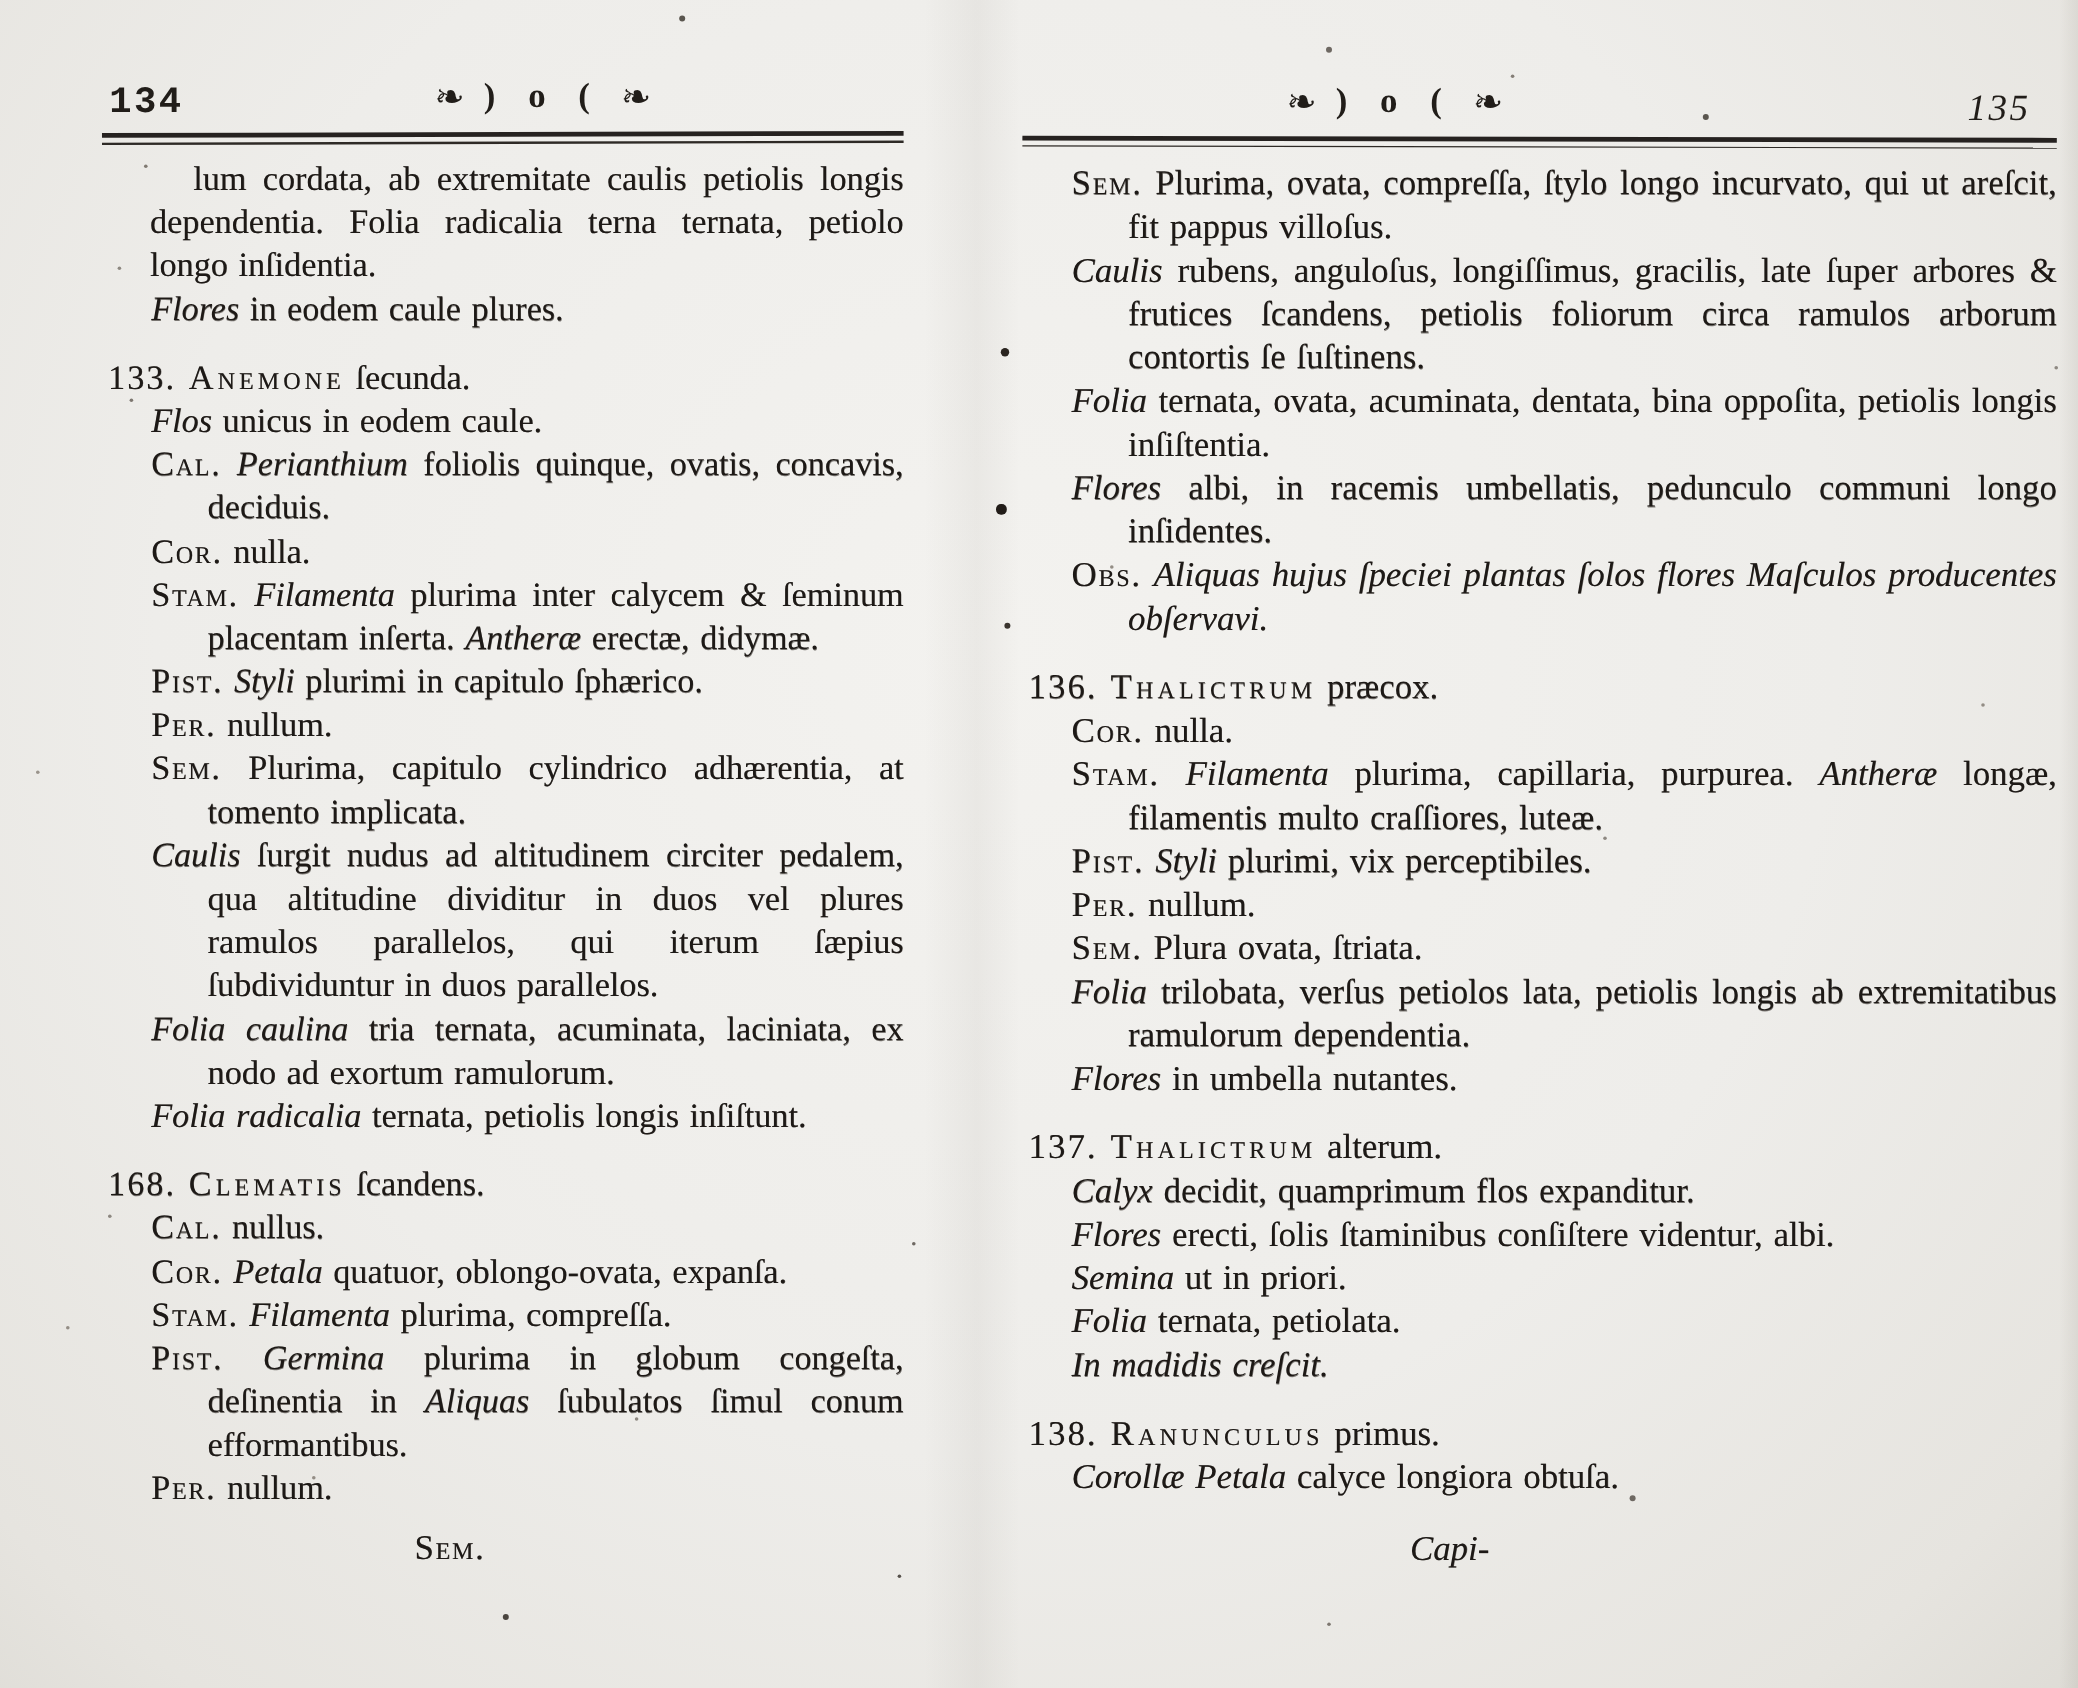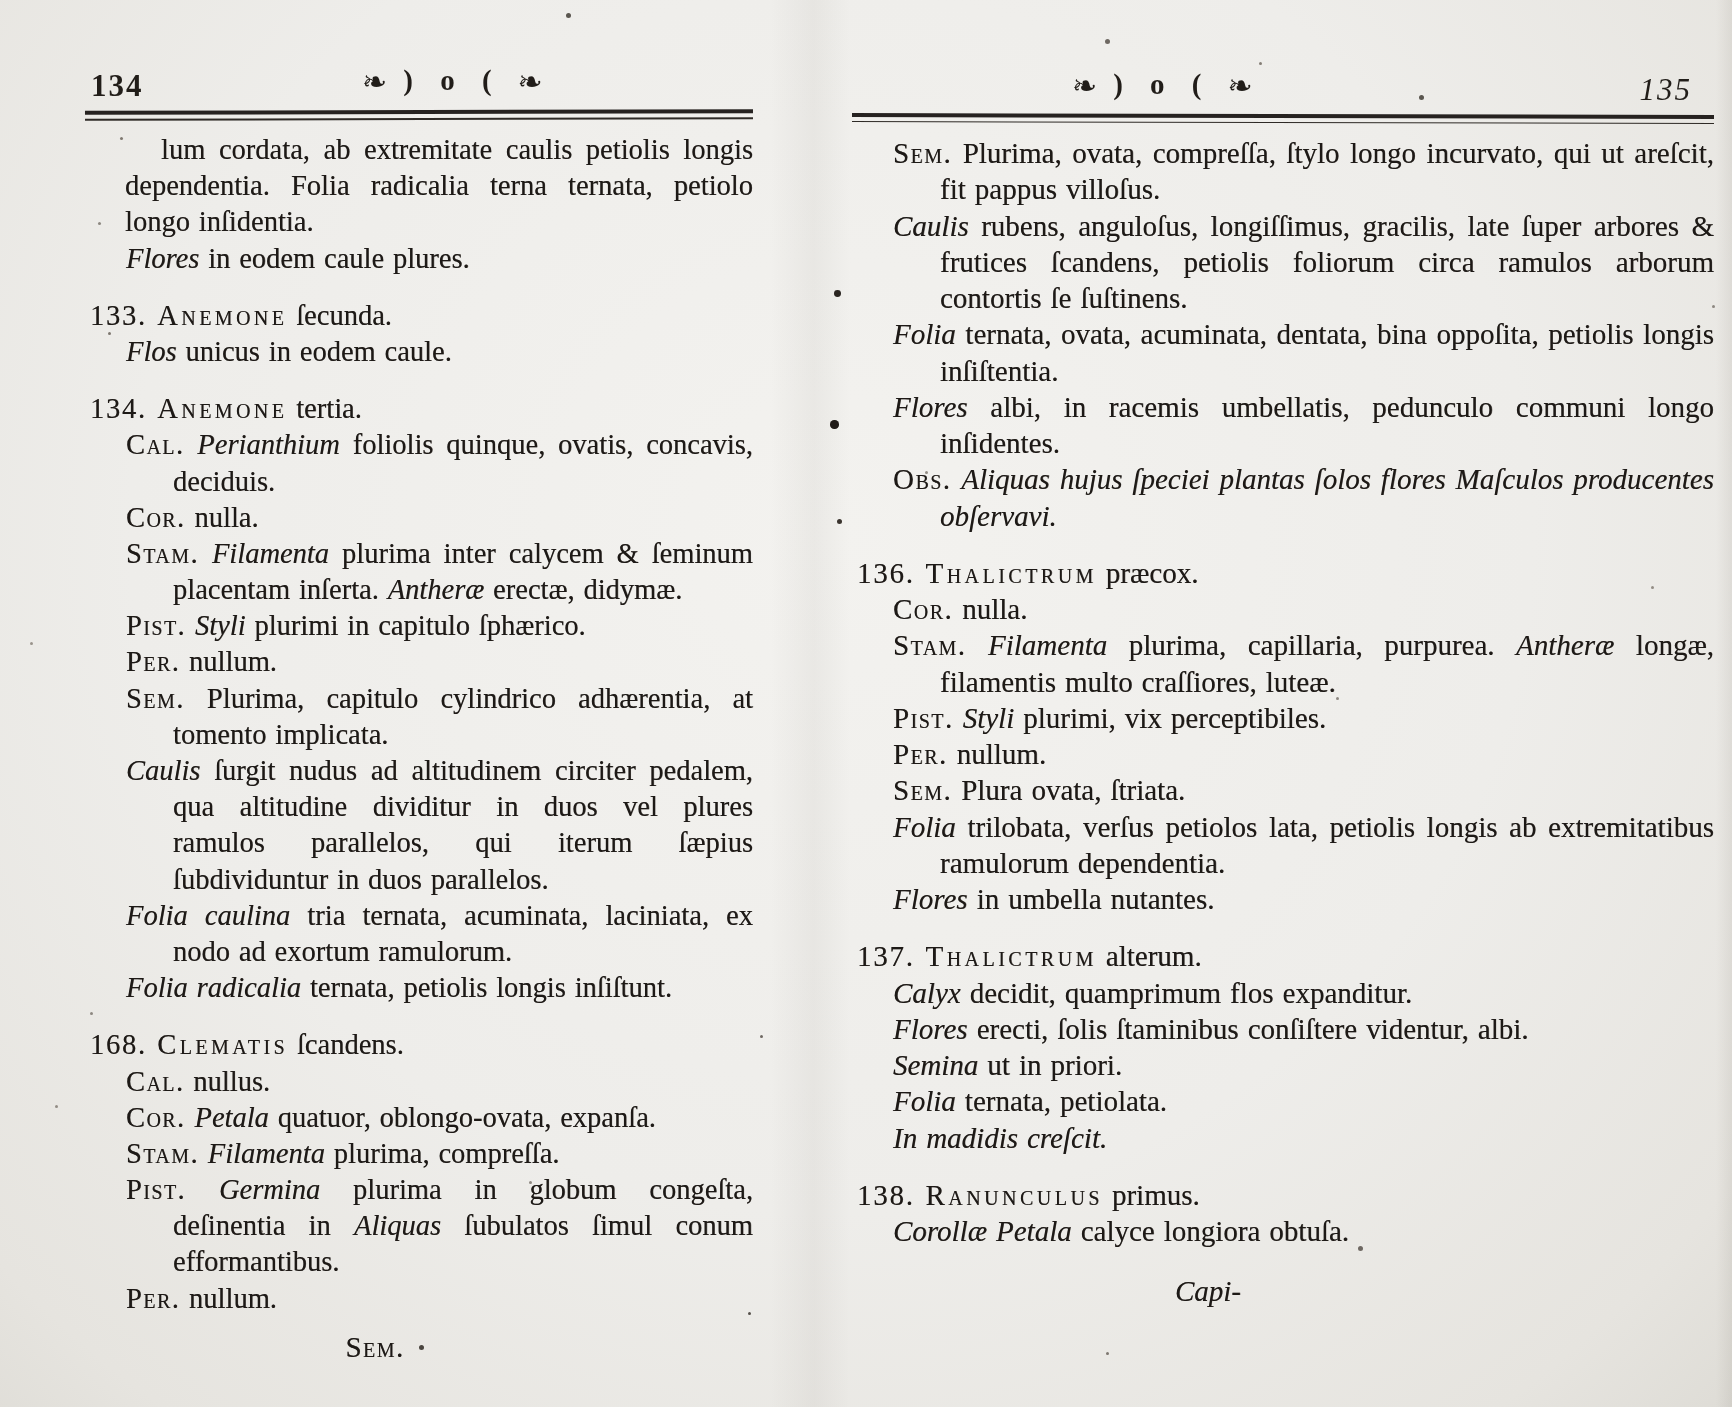--- a/index.html
+++ b/index.html
@@ -55,21 +55,21 @@
   }
   .page{position:absolute;top:0;height:1407px;}
   .page-left{left:85px;width:668px;top:64px;}
   .page-right{left:852px;width:862px;top:68px;}
 
   .pg-header{position:relative;height:46px;}
   .page-num{
     position:absolute;top:4px;font-size:31px;letter-spacing:2px;font-weight:bold;
     color:#211d19;
   }
-  .page-left .page-num{left:6px;}
+  .page-left .page-num{left:6px;font-family:Liberation Mono, monospace;}
   .page-right .page-num{right:22px;font-weight:normal;font-style:italic;}
   .ornament{
     position:absolute;top:0;transform:translateX(-50%);
     white-space:nowrap;font-size:28px;color:#211d19;
   }
   .page-left .ornament{left:55%;}
   .page-right .ornament{left:36%;}
   .fleuron{
     font-family:"DejaVu Sans",sans-serif;font-size:30px;vertical-align:-2px;
     display:inline-block;margin:0 16px;
@@ -116,21 +116,20 @@
     <div class="pg-header">
       <span class="page-num">134</span>
       <span class="ornament"><span class="fleuron">❧</span><span class="orn-mid">) o (</span><span class="fleuron">❧</span></span>
     </div>
     <div class="rule"></div>
     <div class="pg-body">
         <p class="para cont"><span class="run">lum cordata, ab extremitate caulis petiolis longis dependentia. Folia radicalia terna ternata, petiolo longo inſidentia.</span></p>
         <p class="para sub"><span class="run it">Flores</span><span class="run"> in eodem caule plures.</span></p>
         <p class="para head"><span class="run num">133. </span><span class="run sc">Anemone</span><span class="run"> ſecunda.</span></p>
         <p class="para sub"><span class="run it">Flos</span><span class="run"> unicus in eodem caule.</span></p>
-        <p class="para head"><span class="run num">134. </span><span class="run sc">Anemone</span><span class="run"> tertia.</span></p>
         <p class="para sub"><span class="run sc">Cal.</span><span class="run"> </span><span class="run it">Perianthium</span><span class="run"> foliolis quinque, ovatis, concavis, deciduis.</span></p>
         <p class="para sub"><span class="run sc">Cor.</span><span class="run"> nulla.</span></p>
         <p class="para sub"><span class="run sc">Stam.</span><span class="run"> </span><span class="run it">Filamenta</span><span class="run"> plurima inter calycem &amp; ſeminum placentam inſerta. </span><span class="run it">Antheræ</span><span class="run"> erectæ, didymæ.</span></p>
         <p class="para sub"><span class="run sc">Pist.</span><span class="run"> </span><span class="run it">Styli</span><span class="run"> plurimi in capitulo ſphærico.</span></p>
         <p class="para sub"><span class="run sc">Per.</span><span class="run"> nullum.</span></p>
         <p class="para sub"><span class="run sc">Sem.</span><span class="run"> Plurima, capitulo cylindrico adhærentia, at tomento implicata.</span></p>
         <p class="para sub"><span class="run it">Caulis</span><span class="run"> ſurgit nudus ad altitudinem circiter pedalem, qua altitudine dividitur in duos vel plures ramulos parallelos, qui iterum ſæpius ſubdividuntur in duos parallelos.</span></p>
         <p class="para sub"><span class="run it">Folia caulina</span><span class="run"> tria ternata, acuminata, laciniata, ex nodo ad exortum ramulorum.</span></p>
         <p class="para sub"><span class="run it">Folia radicalia</span><span class="run"> ternata, petiolis longis inſiſtunt.</span></p>
         <p class="para head"><span class="run num">168. </span><span class="run sc">Clematis</span><span class="run"> ſcandens.</span></p>

